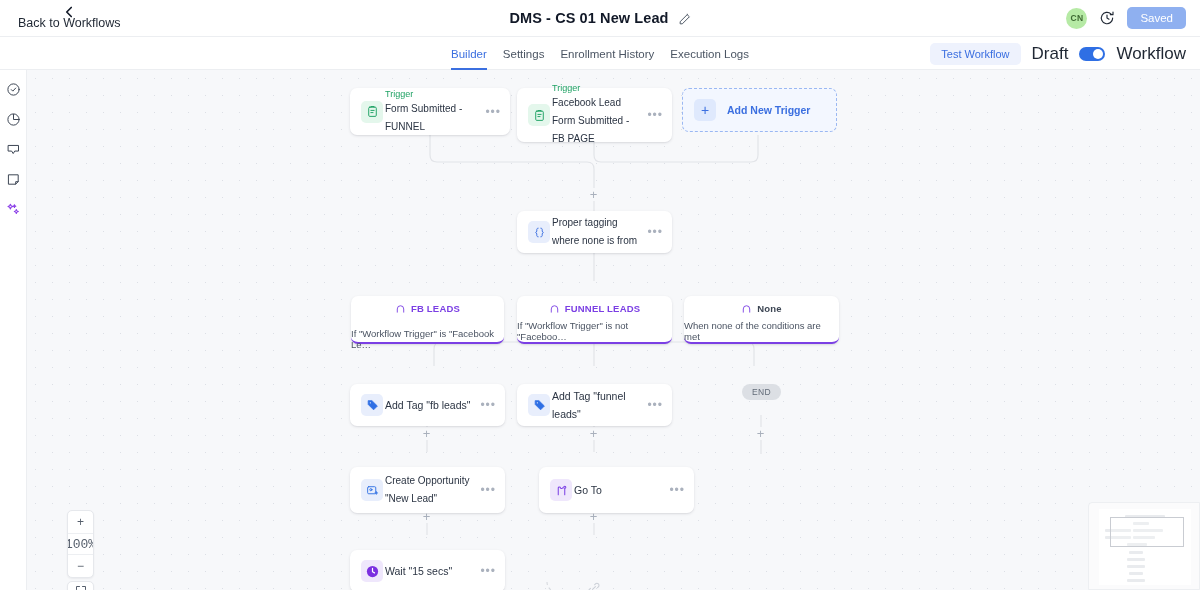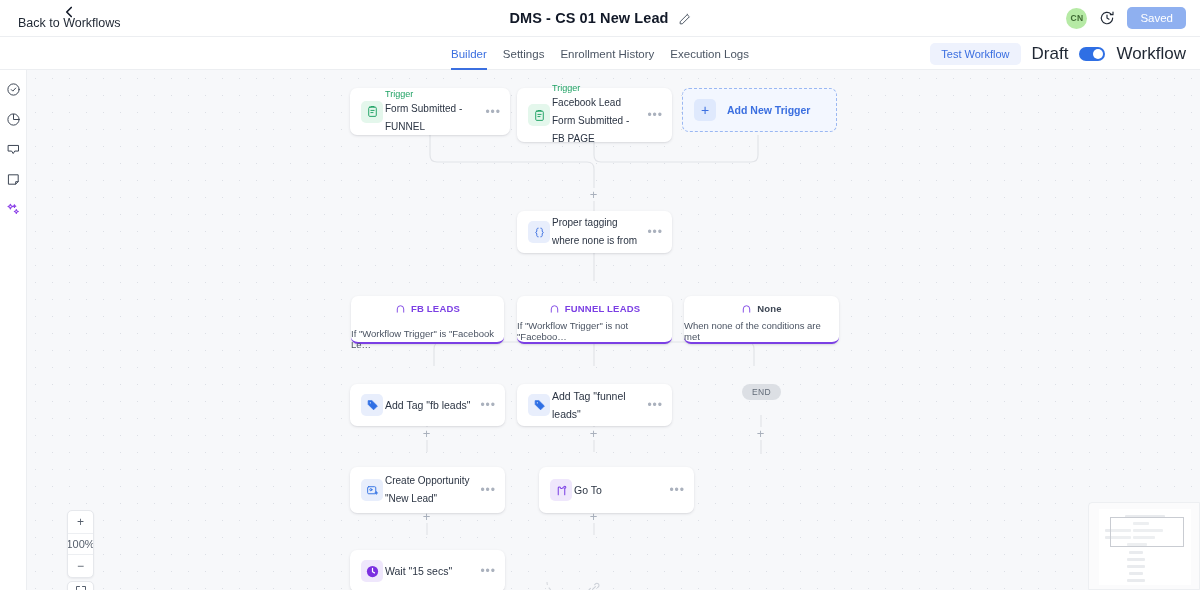--- a/index.html
+++ b/index.html
@@ -174,21 +174,21 @@
   .zoomctl {
     position: absolute; left: 40px; top: 440px; width: 27px;
     background: #fff; border: 1px solid #e6e8ec; border-radius: 5px;
     box-shadow: 0 1px 2px rgba(16,24,40,.06);
     display: flex; flex-direction: column; overflow: hidden;
   }
   .zoomctl div {
     height: 22px; display: flex; align-items: center; justify-content: center;
     font-size: 12px; color: #565f6c; cursor: pointer;
   }
-  .zoomctl .zval { font-size: 11px; border-top: 1px solid #edeff2; border-bottom: 1px solid #edeff2; }
+  .zoomctl .zval { font-size: 13px; border-top: 1px solid #edeff2; border-bottom: 1px solid #edeff2; font-family: Liberation Mono, monospace; }
   .fitbtn {
     position: absolute; left: 40px; top: 511px; width: 27px; height: 22px;
     background: #fff; border: 1px solid #e6e8ec; border-radius: 5px;
     box-shadow: 0 1px 2px rgba(16,24,40,.06);
     display: flex; align-items: center; justify-content: center; cursor: pointer;
   }
 
   
   .minimap {
     position: absolute; right: 0px; bottom: 0px; width: 112px; height: 88px;

